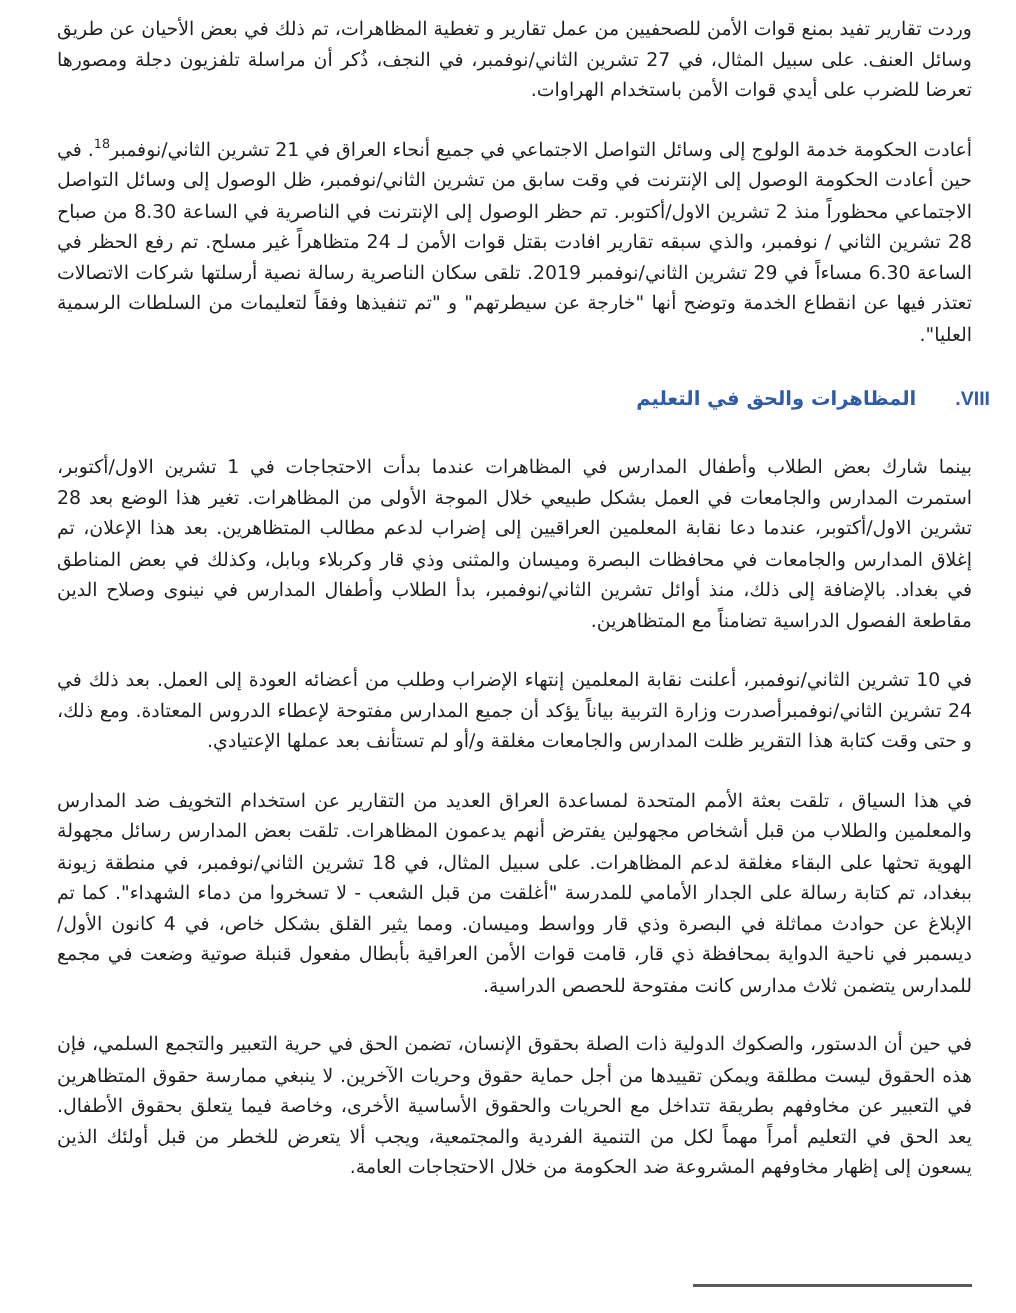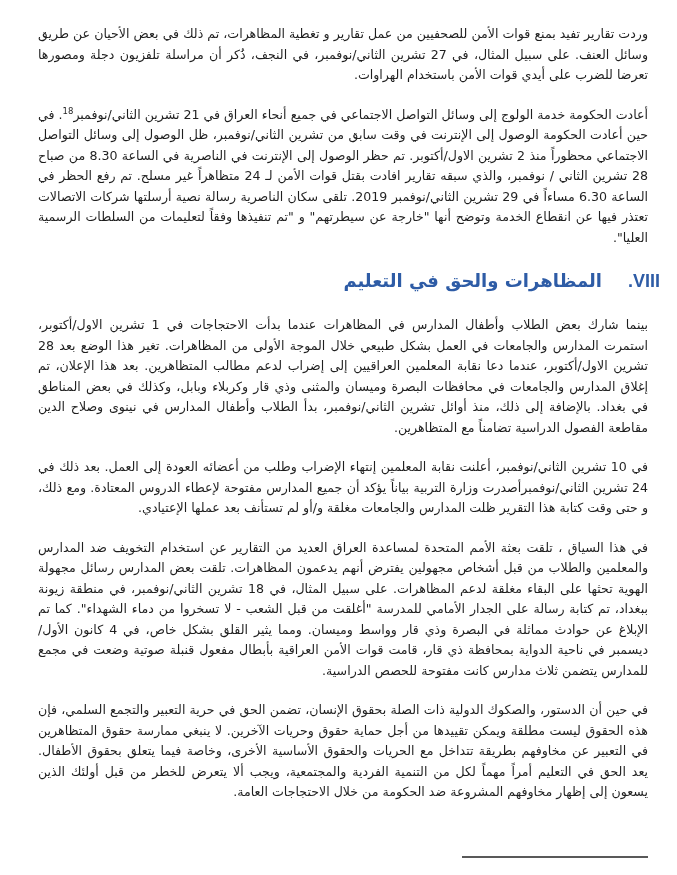--- a/index.html
+++ b/index.html
@@ -6,41 +6,41 @@
     --heading-blue:#2E5CA6;
     --body-text:#1F1F1F;
     --footnote-link:#3D3D3D;
     --separator:#595959;
   }
   *{box-sizing:border-box;}
   html,body{margin:0;padding:0;width:677px;height:875px;background:#ffffff;overflow:hidden;}
   body{font-family:"DejaVu Sans",sans-serif;}
   .page{
     width:677px;height:875px;
-    padding:24px 29px 10px 38px;
+    padding:9px 29px 10px 38px;
     display:flex;flex-direction:column;
     background:#ffffff;
   }
   .para{
     direction:rtl;
     text-align:justify;
     font-size:12.6px;
     line-height:20.5px;
     color:var(--body-text);
     margin:0 0 19px 0;
   }
   .para sup{
     font-size:8.5px;
     line-height:0;
     vertical-align:super;
   }
   .section-heading{
     direction:rtl;
     margin:4px -12px 24px 0;
-    font-size:18px;
+    font-size:13px;
     font-weight:bold;
     color:var(--heading-blue);
     line-height:20px;
   }
   .section-heading .h-num{
     display:inline-block;
     margin-inline-end:26px;
     font-family:"Liberation Sans","DejaVu Sans",sans-serif;
   }
   .spacer{flex:1 1 auto;}

